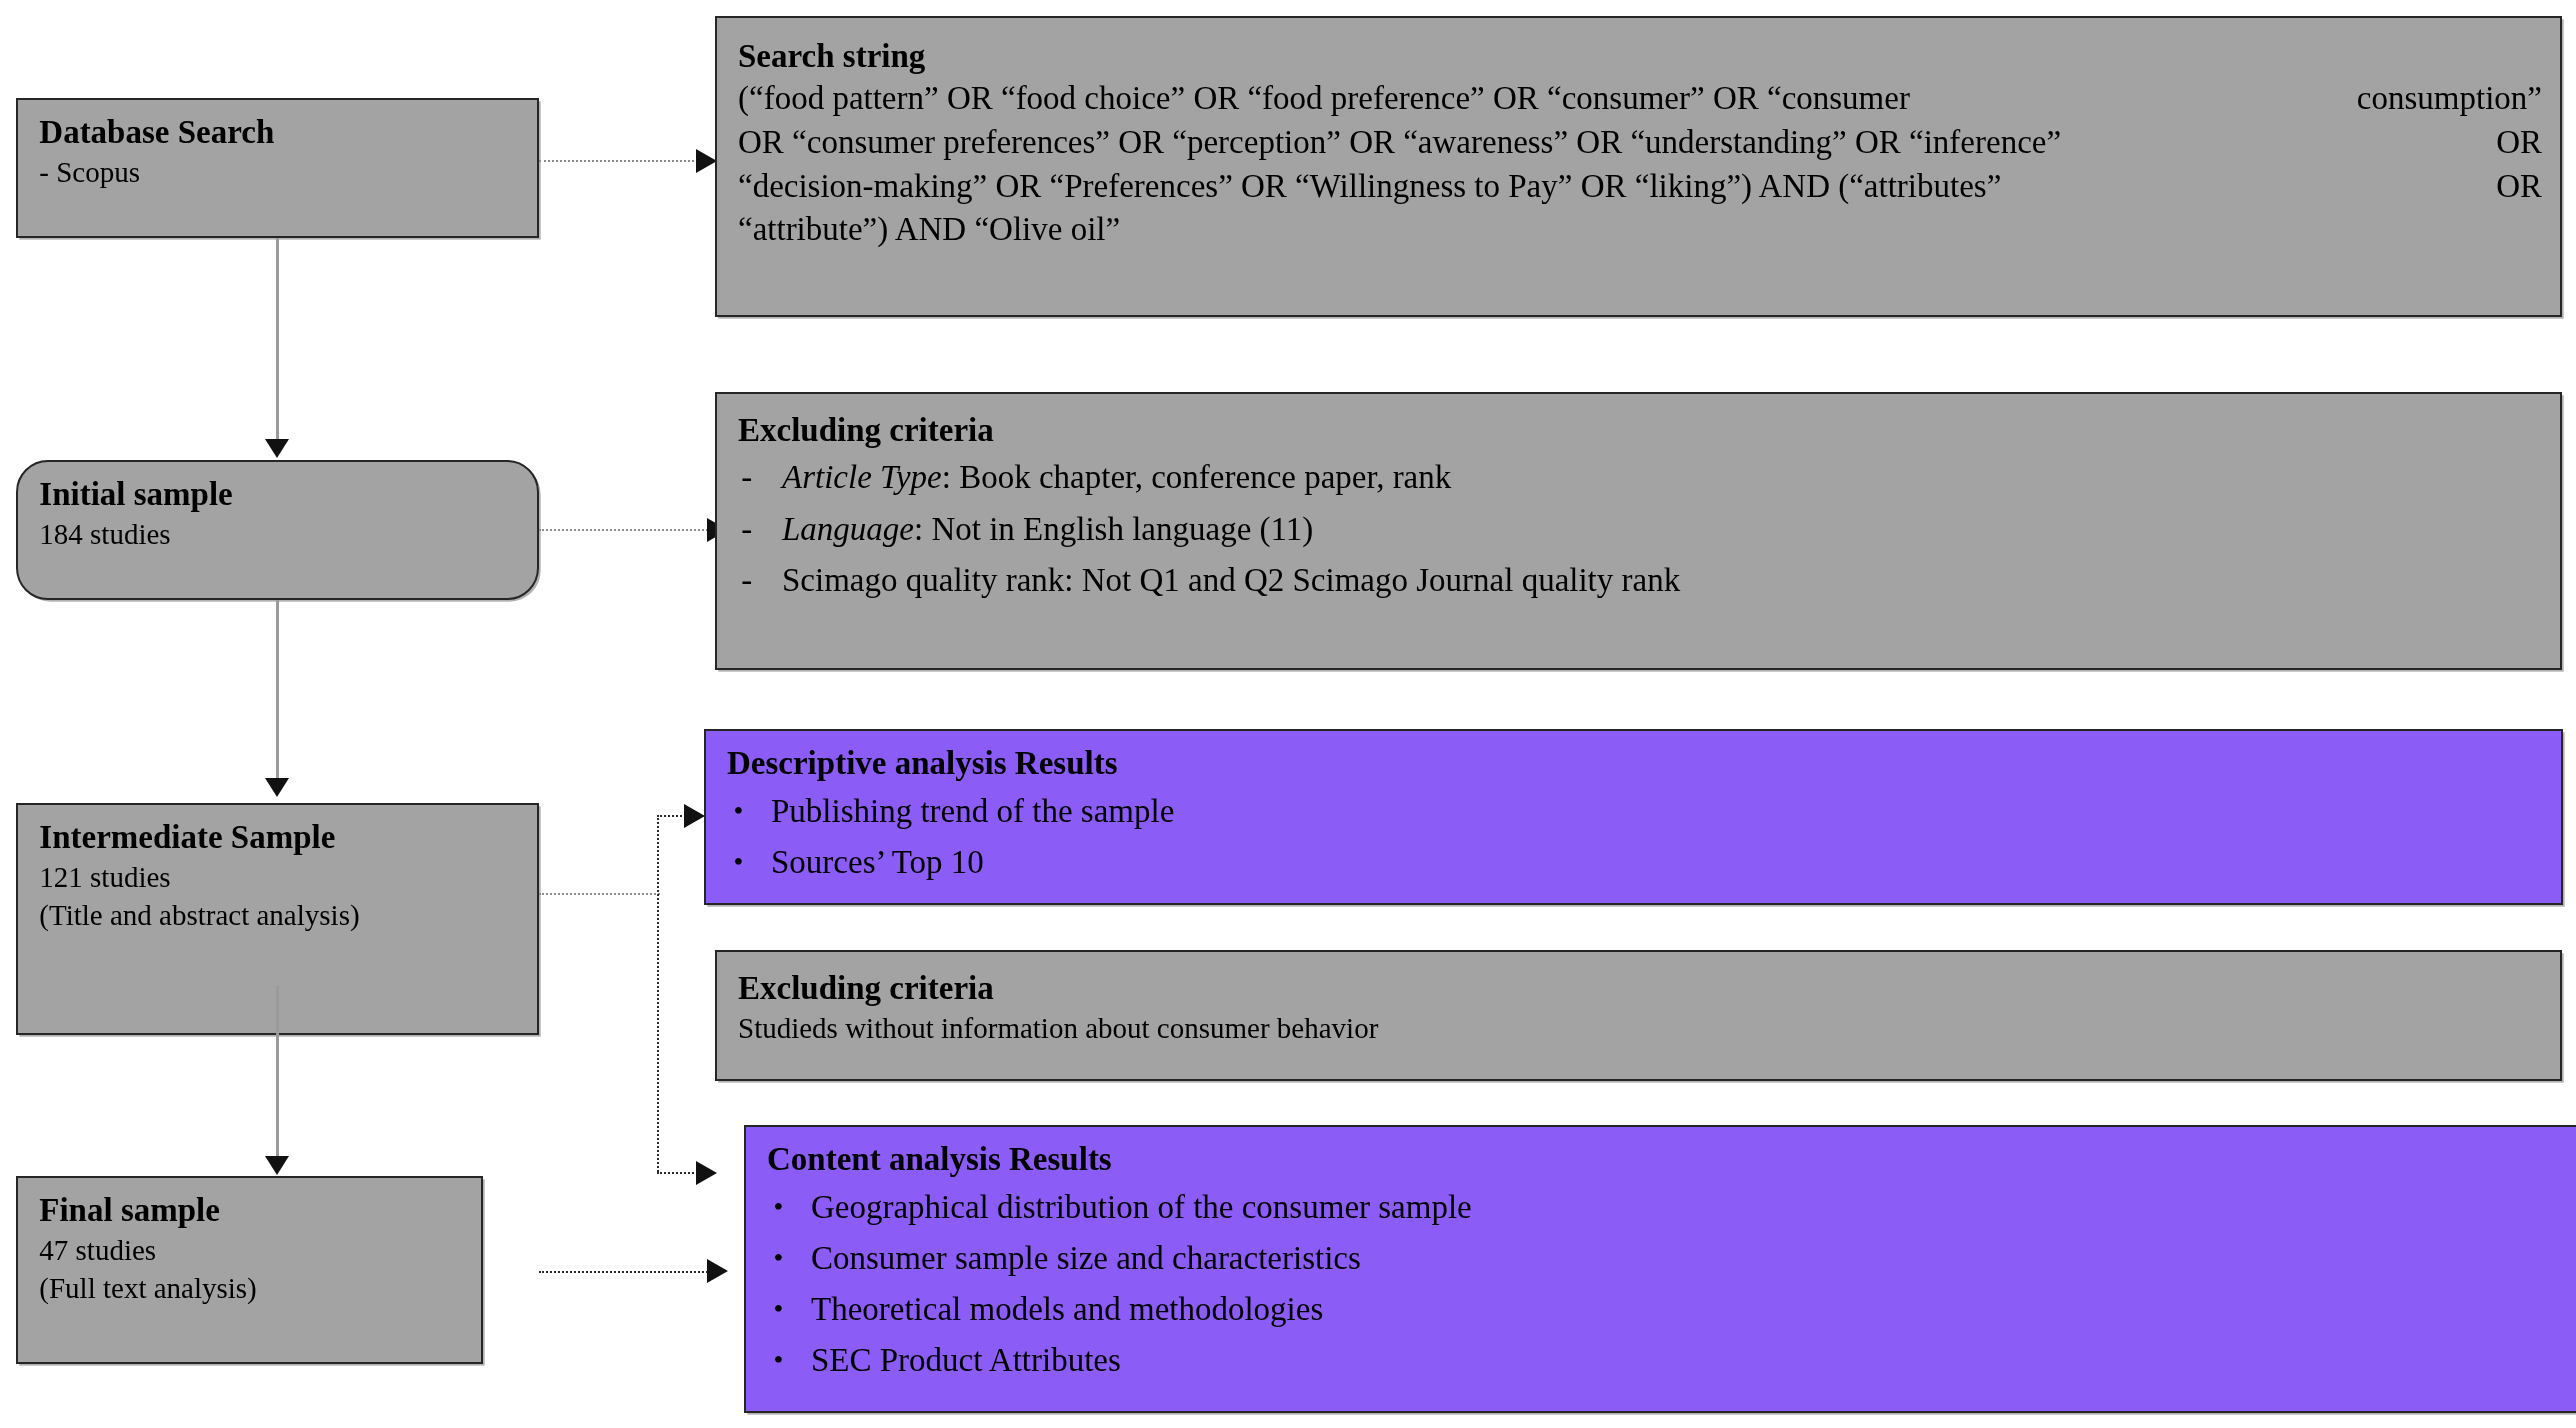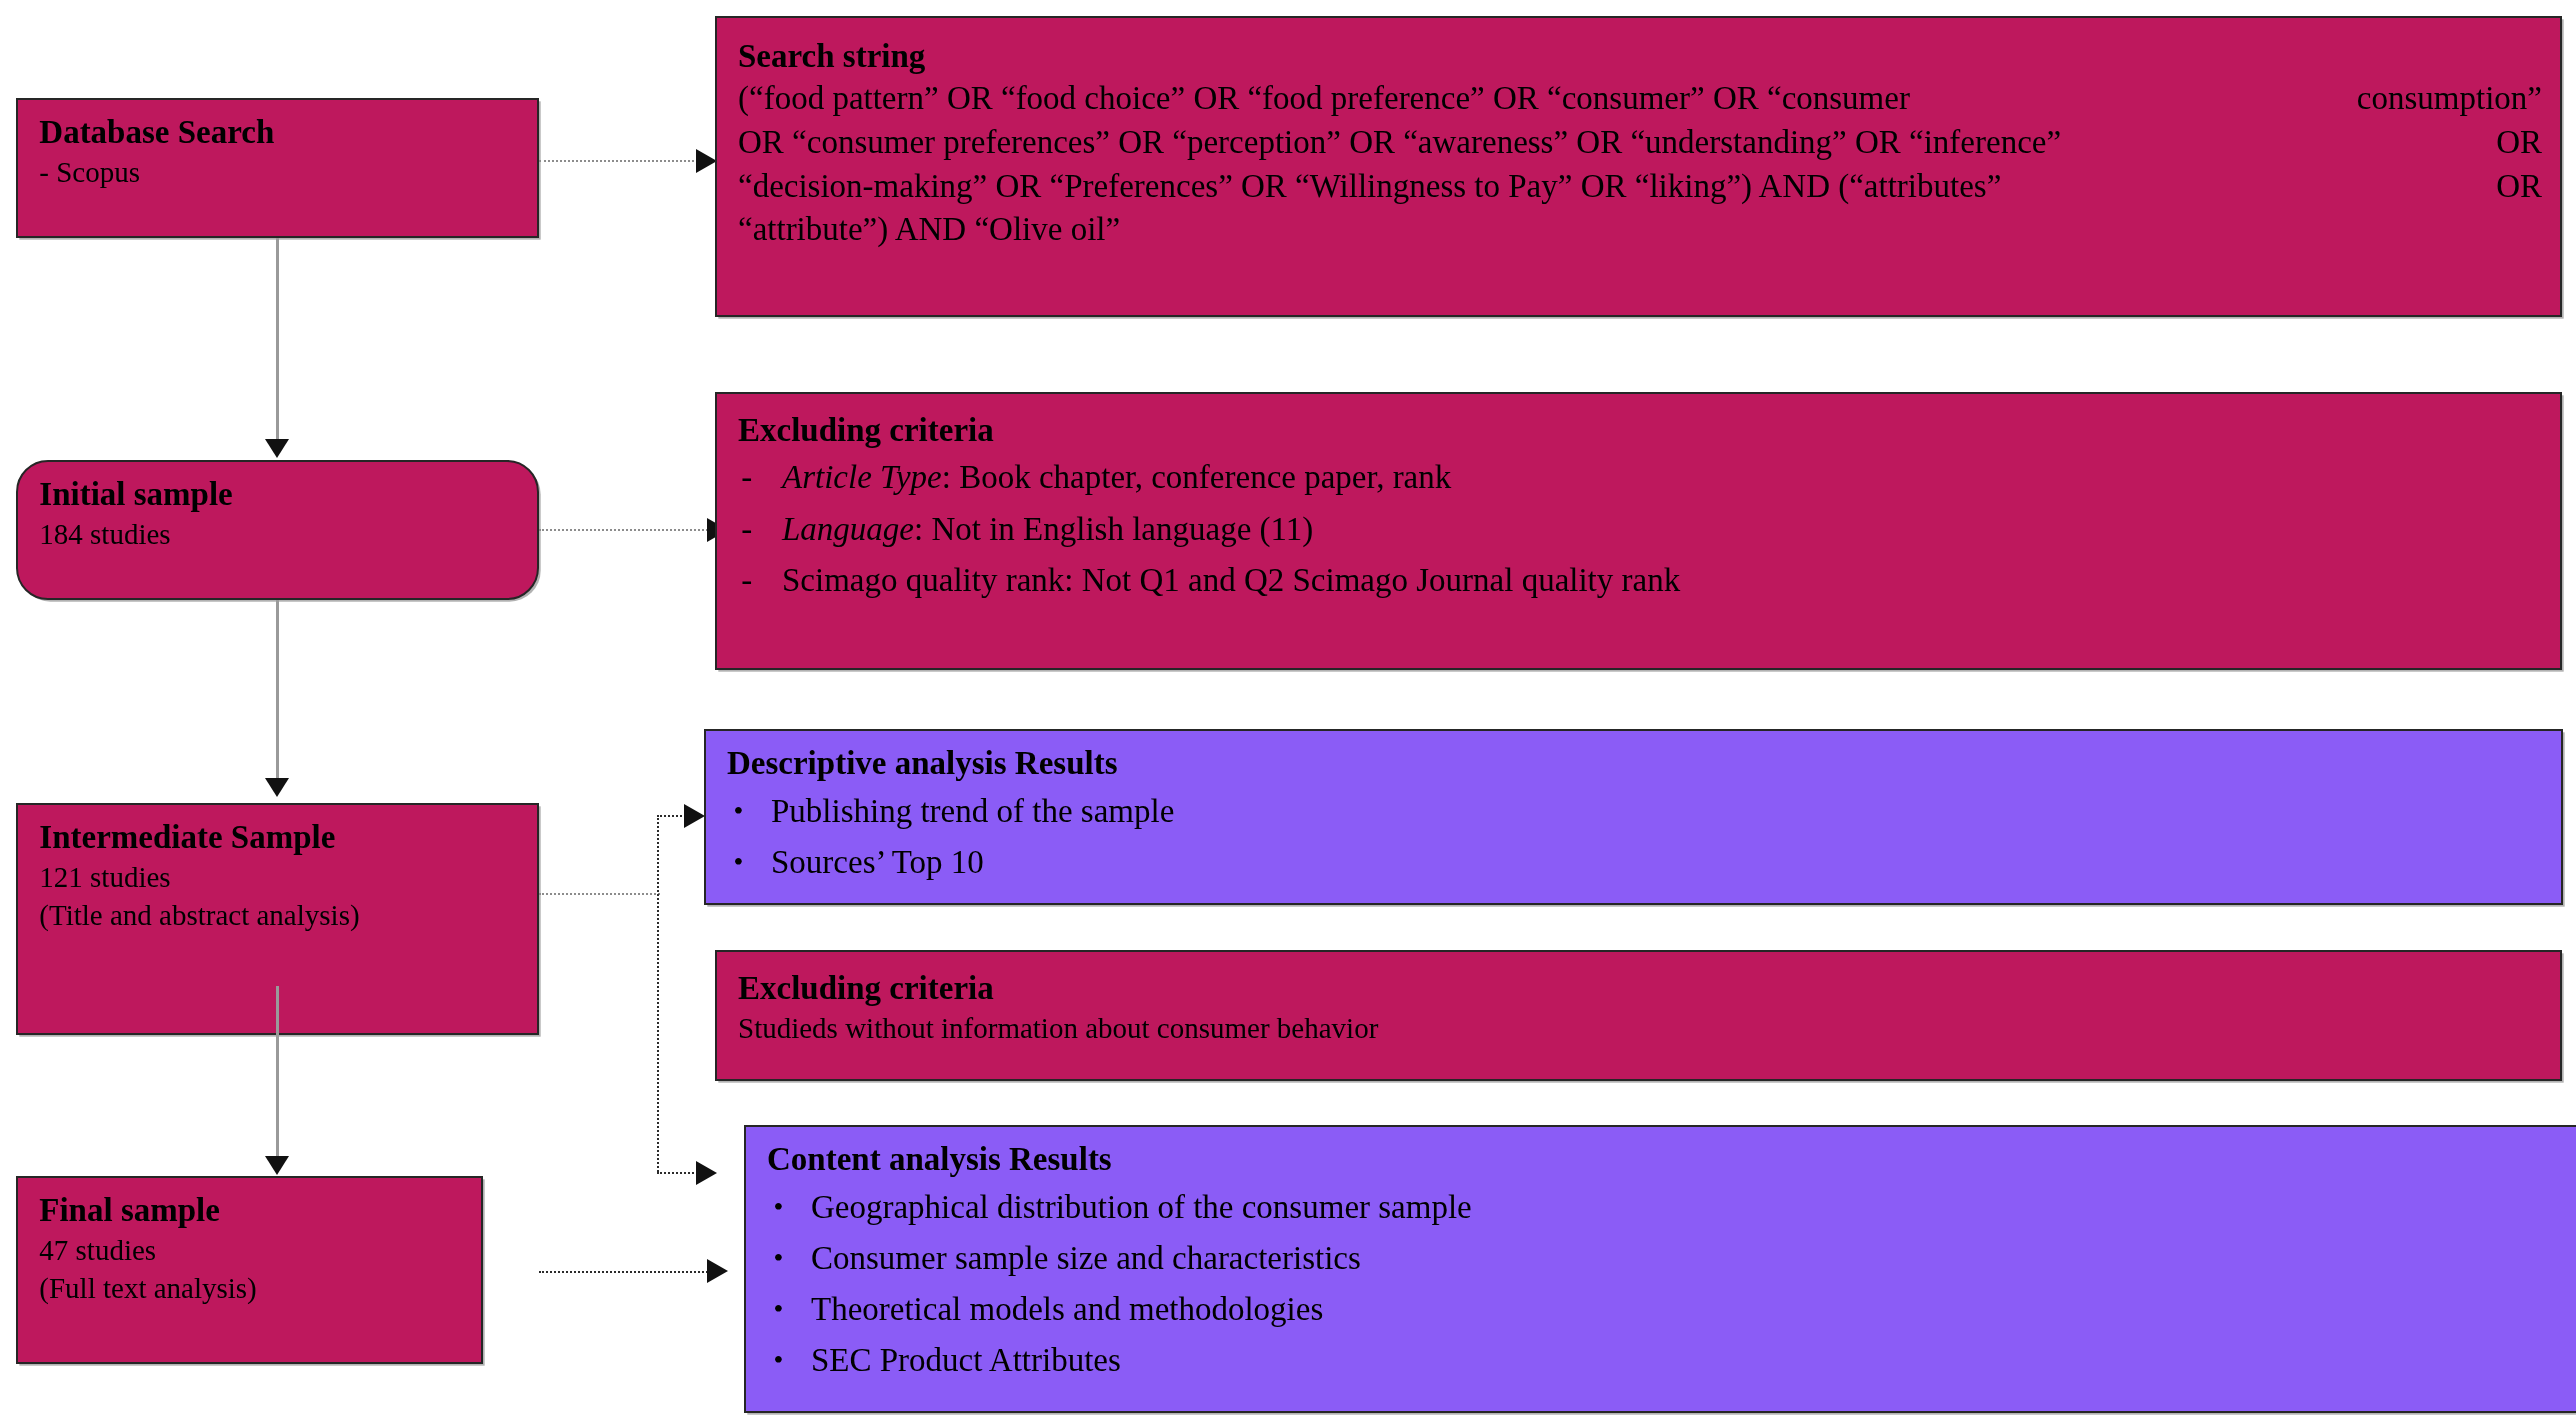--- a/index.html
+++ b/index.html
@@ -16,21 +16,21 @@
     width: 2576px;
     height: 1428px;
     background: #ffffff;
     overflow: hidden;
   }
 
   
   .box {
     position: absolute;
     box-sizing: border-box;
-    background: #be185d;
+    background: #a3a3a3;
     border: 2.5px solid #262626;
     box-shadow: 2.5px 2.5px 0 -0.8px rgba(0,0,0,0.30);
   }
   .box.shaded { background: #8b5cf6; }
 
   .box-inner {
     padding: 11.4px 18px 11.4px 21px;
   }
 
   .btitle {

